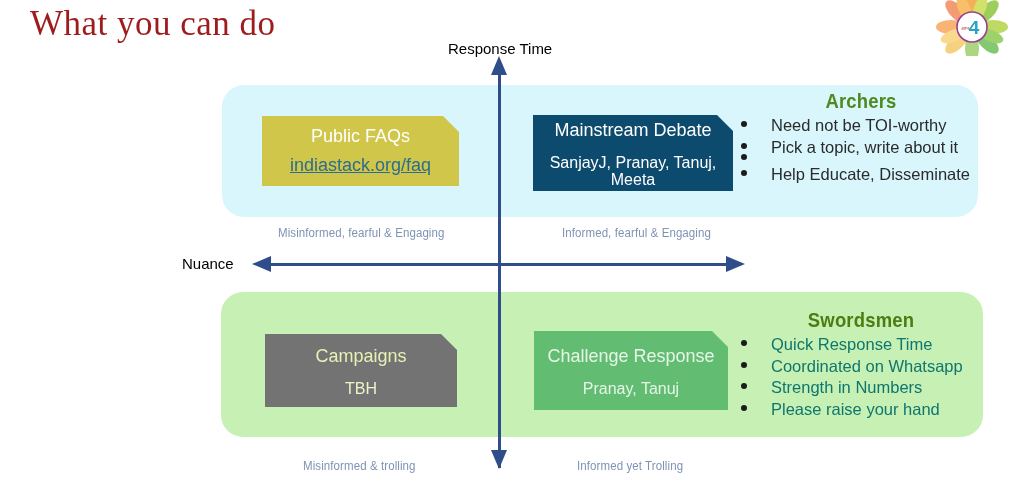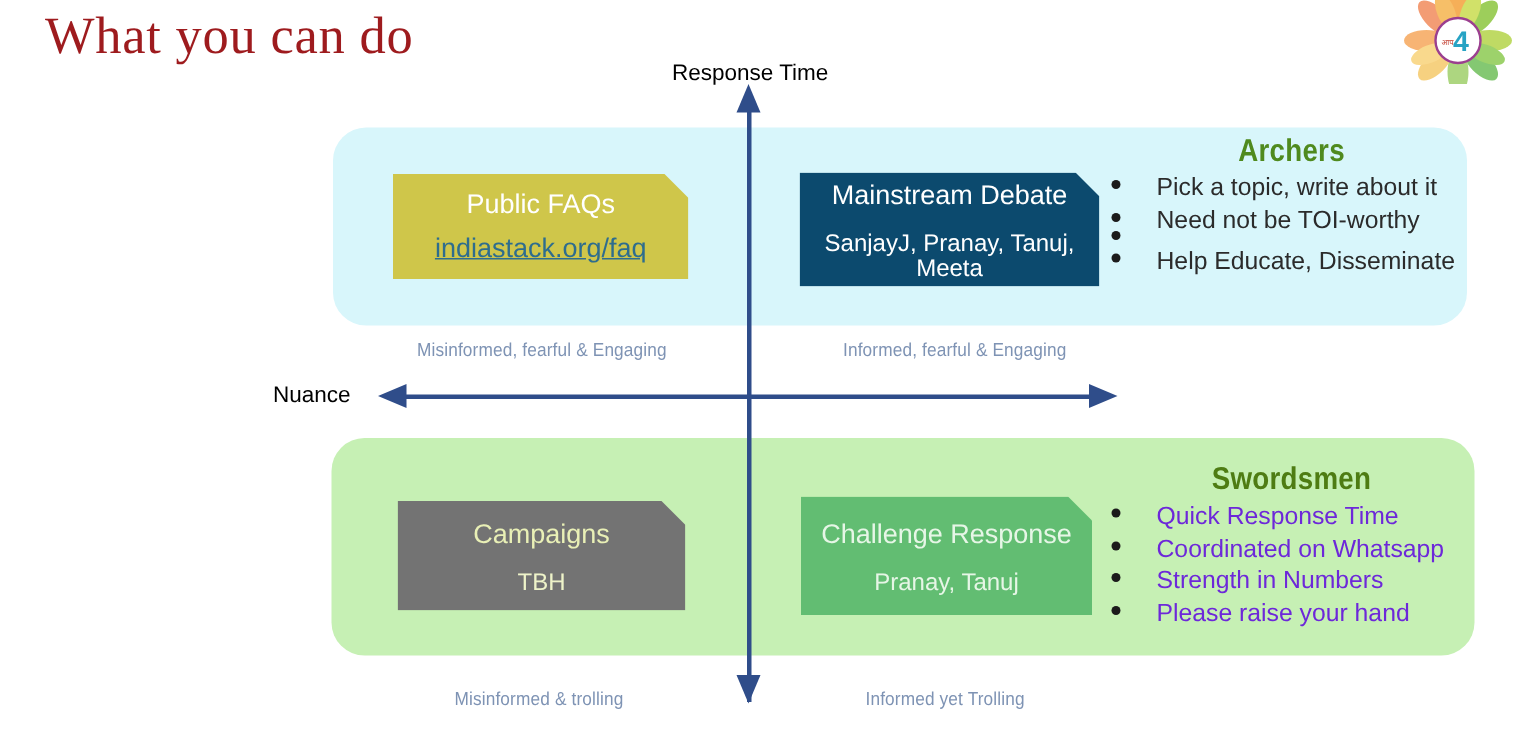--- a/index.html
+++ b/index.html
@@ -214,21 +214,21 @@
     width: 6px; height: 6px;
     border-radius: 50%;
     background: #1b1b1b;
     margin-right: 24px;
     flex: 0 0 auto;
     position: relative;
     top: -4px;
   }
   #persona-archers   { left: 741px; top: 88px;  width: 240px; }
   #persona-swordsmen { left: 741px; top: 307px; width: 240px; }
-  #persona-swordsmen li { color: #6d28d9; }
+  #persona-swordsmen li { color: #0f766e; }
 </style>
 </head>
 <body>
 
 <div id="slide">
 
   <div id="title">What you can do</div>
 
   <div id="logo">
     <svg width="96" height="56" viewBox="0 0 96 56" xmlns="http://www.w3.org/2000/svg">
@@ -290,25 +290,25 @@
   <div class="cutbox" id="box-challenge-response">
     <div class="box-title">Challenge Response</div>
     <div class="box-sub">Pranay, Tanuj</div>
   </div>
 
   <div class="persona" id="persona-archers">
     <div class="persona-heading">Archers</div>
     <ul>
       <li>
         <span class="bullet-dot"></span>
+        <span>Need not be TOI-worthy</span>
+      </li>
+      <li>
+        <span class="bullet-dot"></span>
         <span>Pick a topic, write about it</span>
-      </li>
-      <li>
-        <span class="bullet-dot"></span>
-        <span>Need not be TOI-worthy</span>
       </li>
       <li>
         <span class="bullet-dot"></span>
       </li>
       <li>
         <span class="bullet-dot"></span>
         <span>Help Educate, Disseminate</span>
       </li>
     </ul>
   </div>

